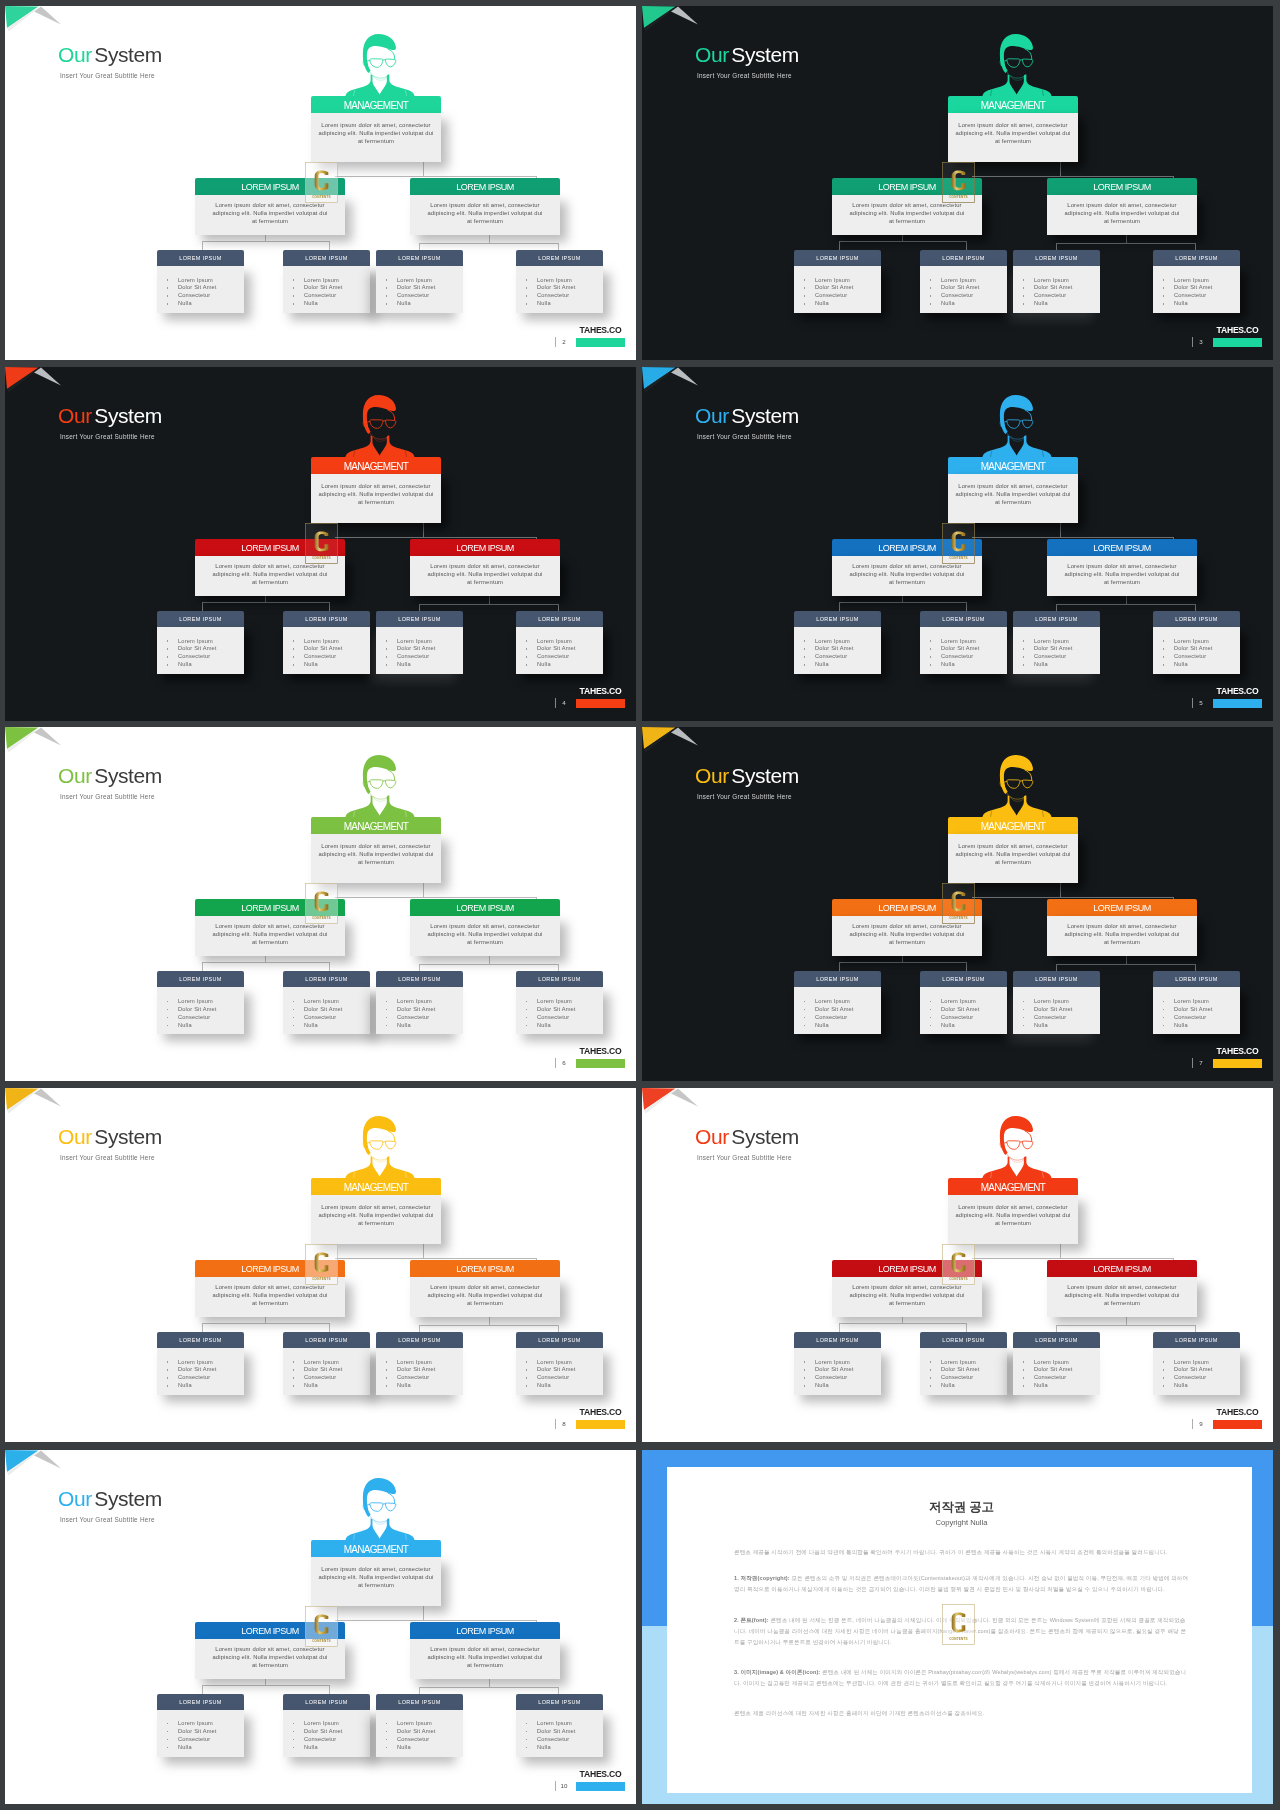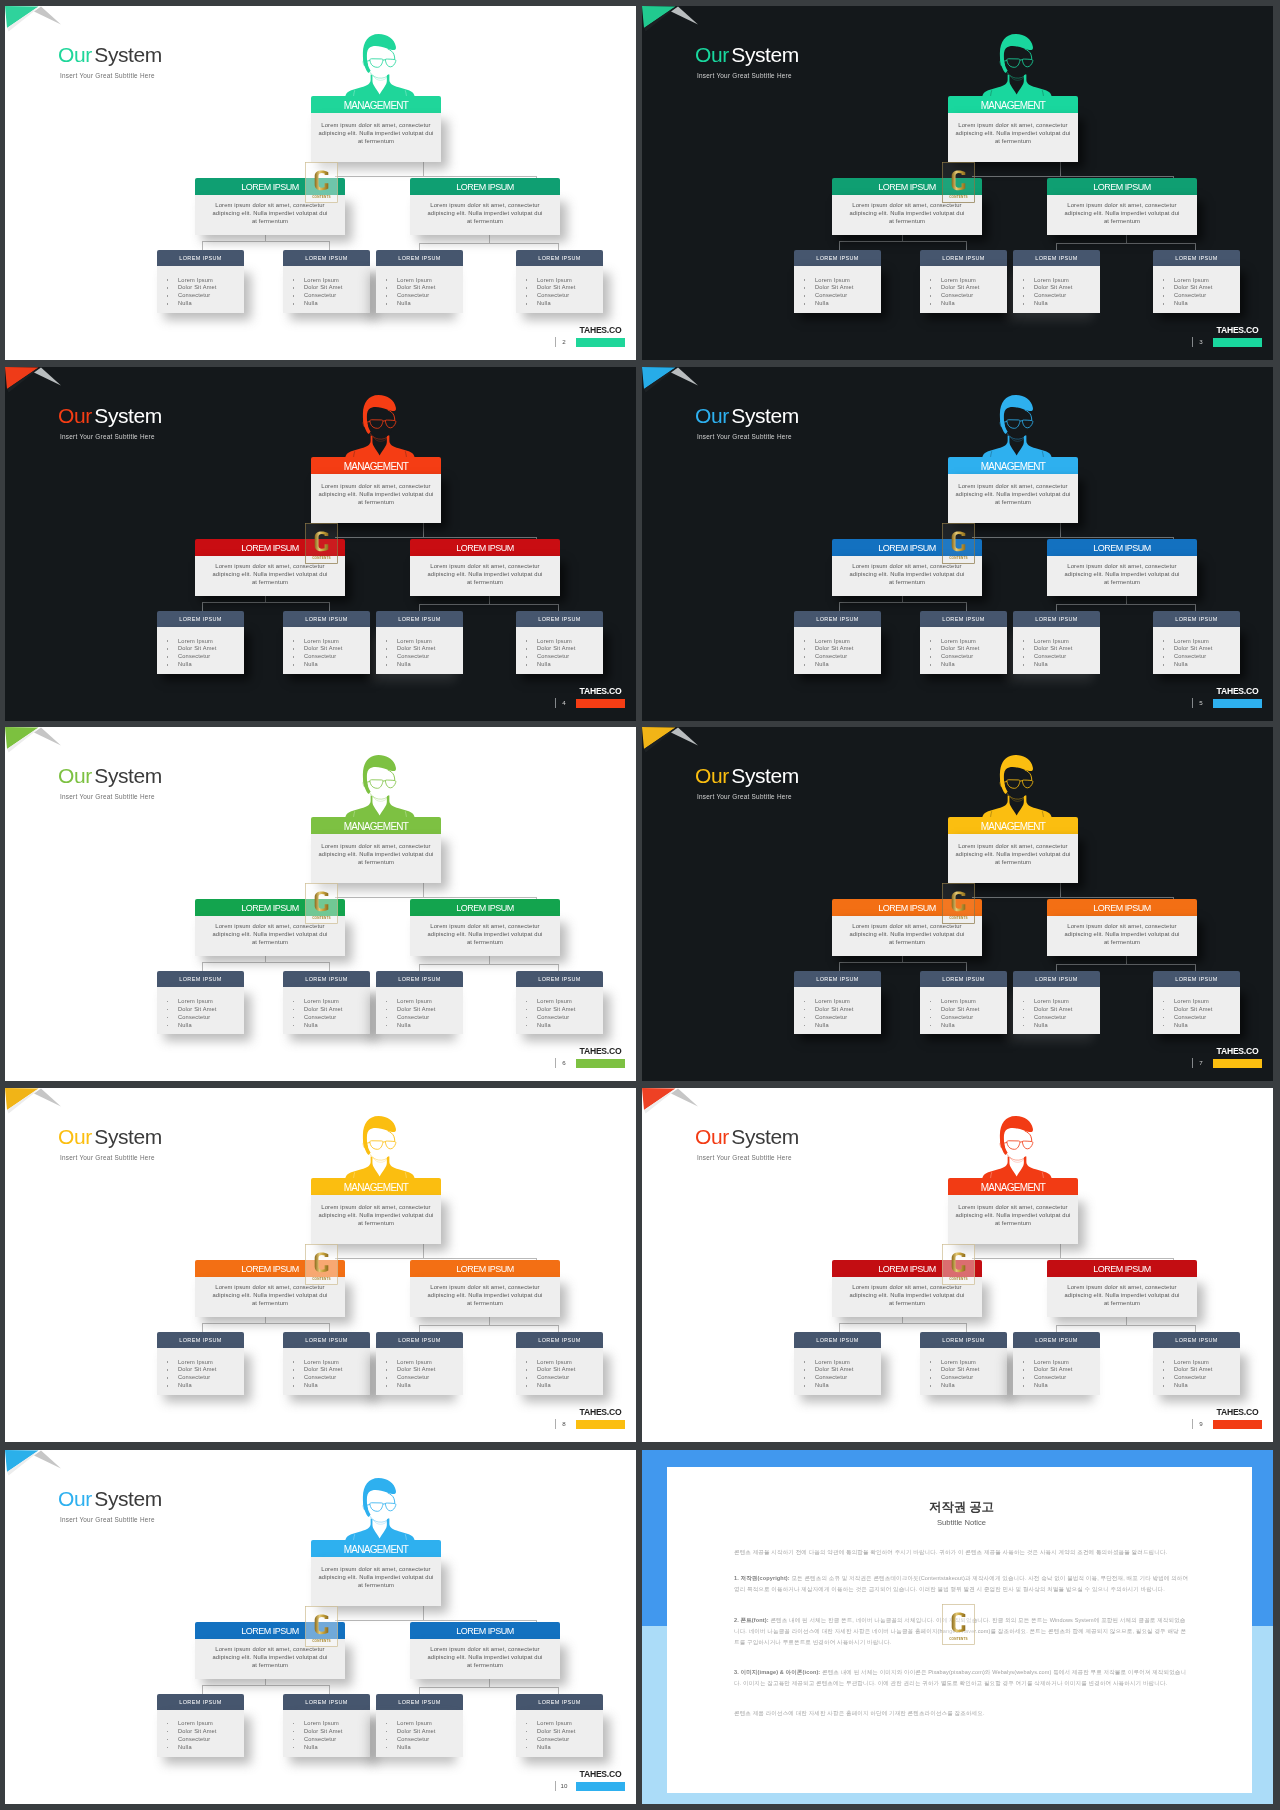--- a/index.html
+++ b/index.html
@@ -1365,21 +1365,21 @@
       <div class="pgline"></div>
       <div class="pg">10</div>
     </div>
     <div class="slide light" style="left:642px;top:1449.5px;">
       <div class="cp">
    <div class="band-top"></div>
    <div class="band-bot"></div>
    <div class="paper">
      <div class="inner">
        <h1 style="margin-top:33px">저작권 공고</h1>
-       <h2>Subtitle Notice</h2>
+       <h2>Copyright Nulla</h2>
        <p style="margin-top:19px">콘텐츠 제공을 시작하기 전에 다음의 약관에 동의함을 확인하여 주시기 바랍니다. 귀하가 이 콘텐츠 제공을 사용하는 것은 사용시 계약의 조건에 동의하셨음을 알려드립니다.</p>
        <p style="margin-top:15px"><b>1. 저작권(copyright):</b> <span>모든 콘텐츠의 소유 및 저작권은 콘텐츠테이크아웃(Contentstakeout)과 제작사에게 있습니다. 사전 승낙 없이 불법적 이용, 무단전재, 배포 기타 방법에 의하여 영리 목적으로 이용하거나 제삼자에게 이용하는 것은 금지되어 있습니다. 이러한 불법 행위 발견 시 준엄한 민사 및 형사상의 처벌을 받으실 수 있으니 주의하시기 바랍니다.</span></p>
        <p style="margin-top:20px"><b>2. 폰트(font):</b> <span>콘텐츠 내에 된 서체는 한글 폰트, 네이버 나눔글꼴의 서체입니다. 이에 제작되었습니다. 한글 외의 모든 폰트는 Windows System에 포함된 서체의 글꼴로 제작되었습니다. 네이버 나눔글꼴 라이선스에 대한 자세한 사항은 네이버 나눔글꼴 홈페이지(hangeul.naver.com)를 참조하세요. 폰트는 콘텐츠와 함께 제공되지 않으므로, 필요실 경우 해당 폰트를 구입하시거나 무료폰트로 변경하여 사용하시기 바랍니다.</span></p>
        <p style="margin-top:19px"><b>3. 이미지(image) &amp; 아이콘(icon):</b> <span>콘텐츠 내에 된 서체는 이미지와 아이콘은 Pixabay(pixabay.com)와 Webalys(webalys.com) 등에서 제공한 무료 저작물로 이루어져 제작되었습니다. 이미지는 참고용만 제공되고 콘텐츠에는 무관합니다. 이에 관한 권리는 귀하가 별도로 확인하고 필요할 경우 여기를 삭제하거나 이미지를 변경하여 사용하시기 바랍니다.</span></p>
        <p style="margin-top:19px">콘텐츠 제품 라이선스에 대한 자세한 사항은 홈페이지 하단에 기재한 콘텐츠라이선스를 참조하세요.</p>
      </div>
    </div>
    <div style="position:absolute;left:300px;top:154px;">
           <div class="wm" style="width:33px;height:41px;">
    <svg viewBox="0 0 33 41" width="33" height="41">

